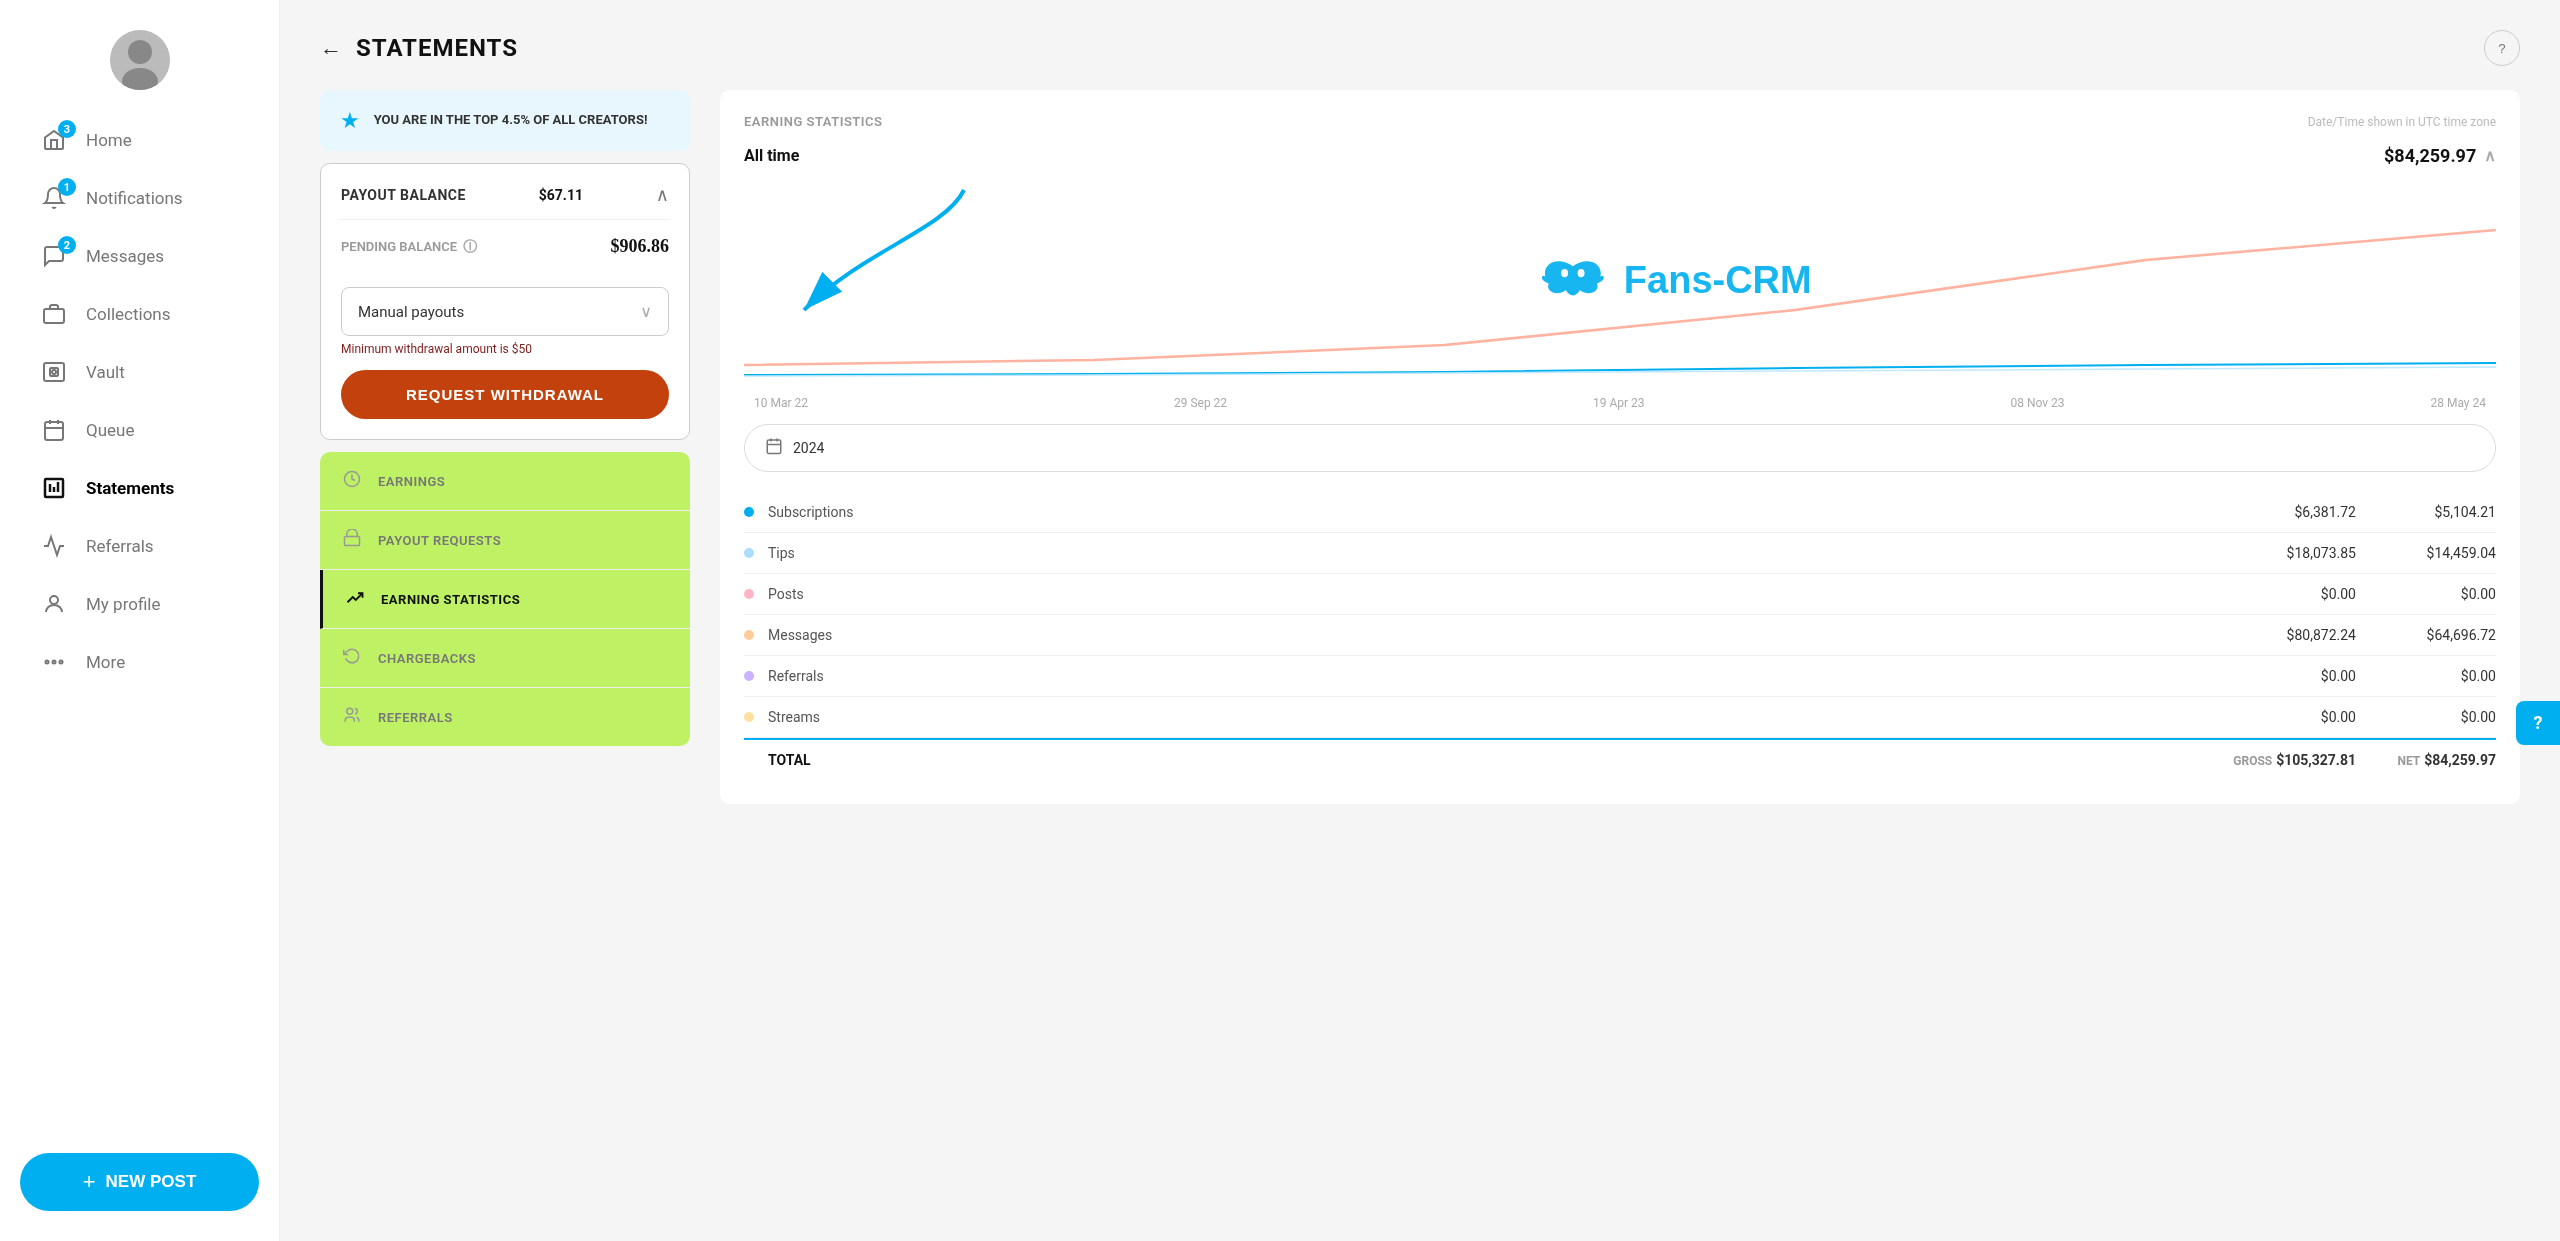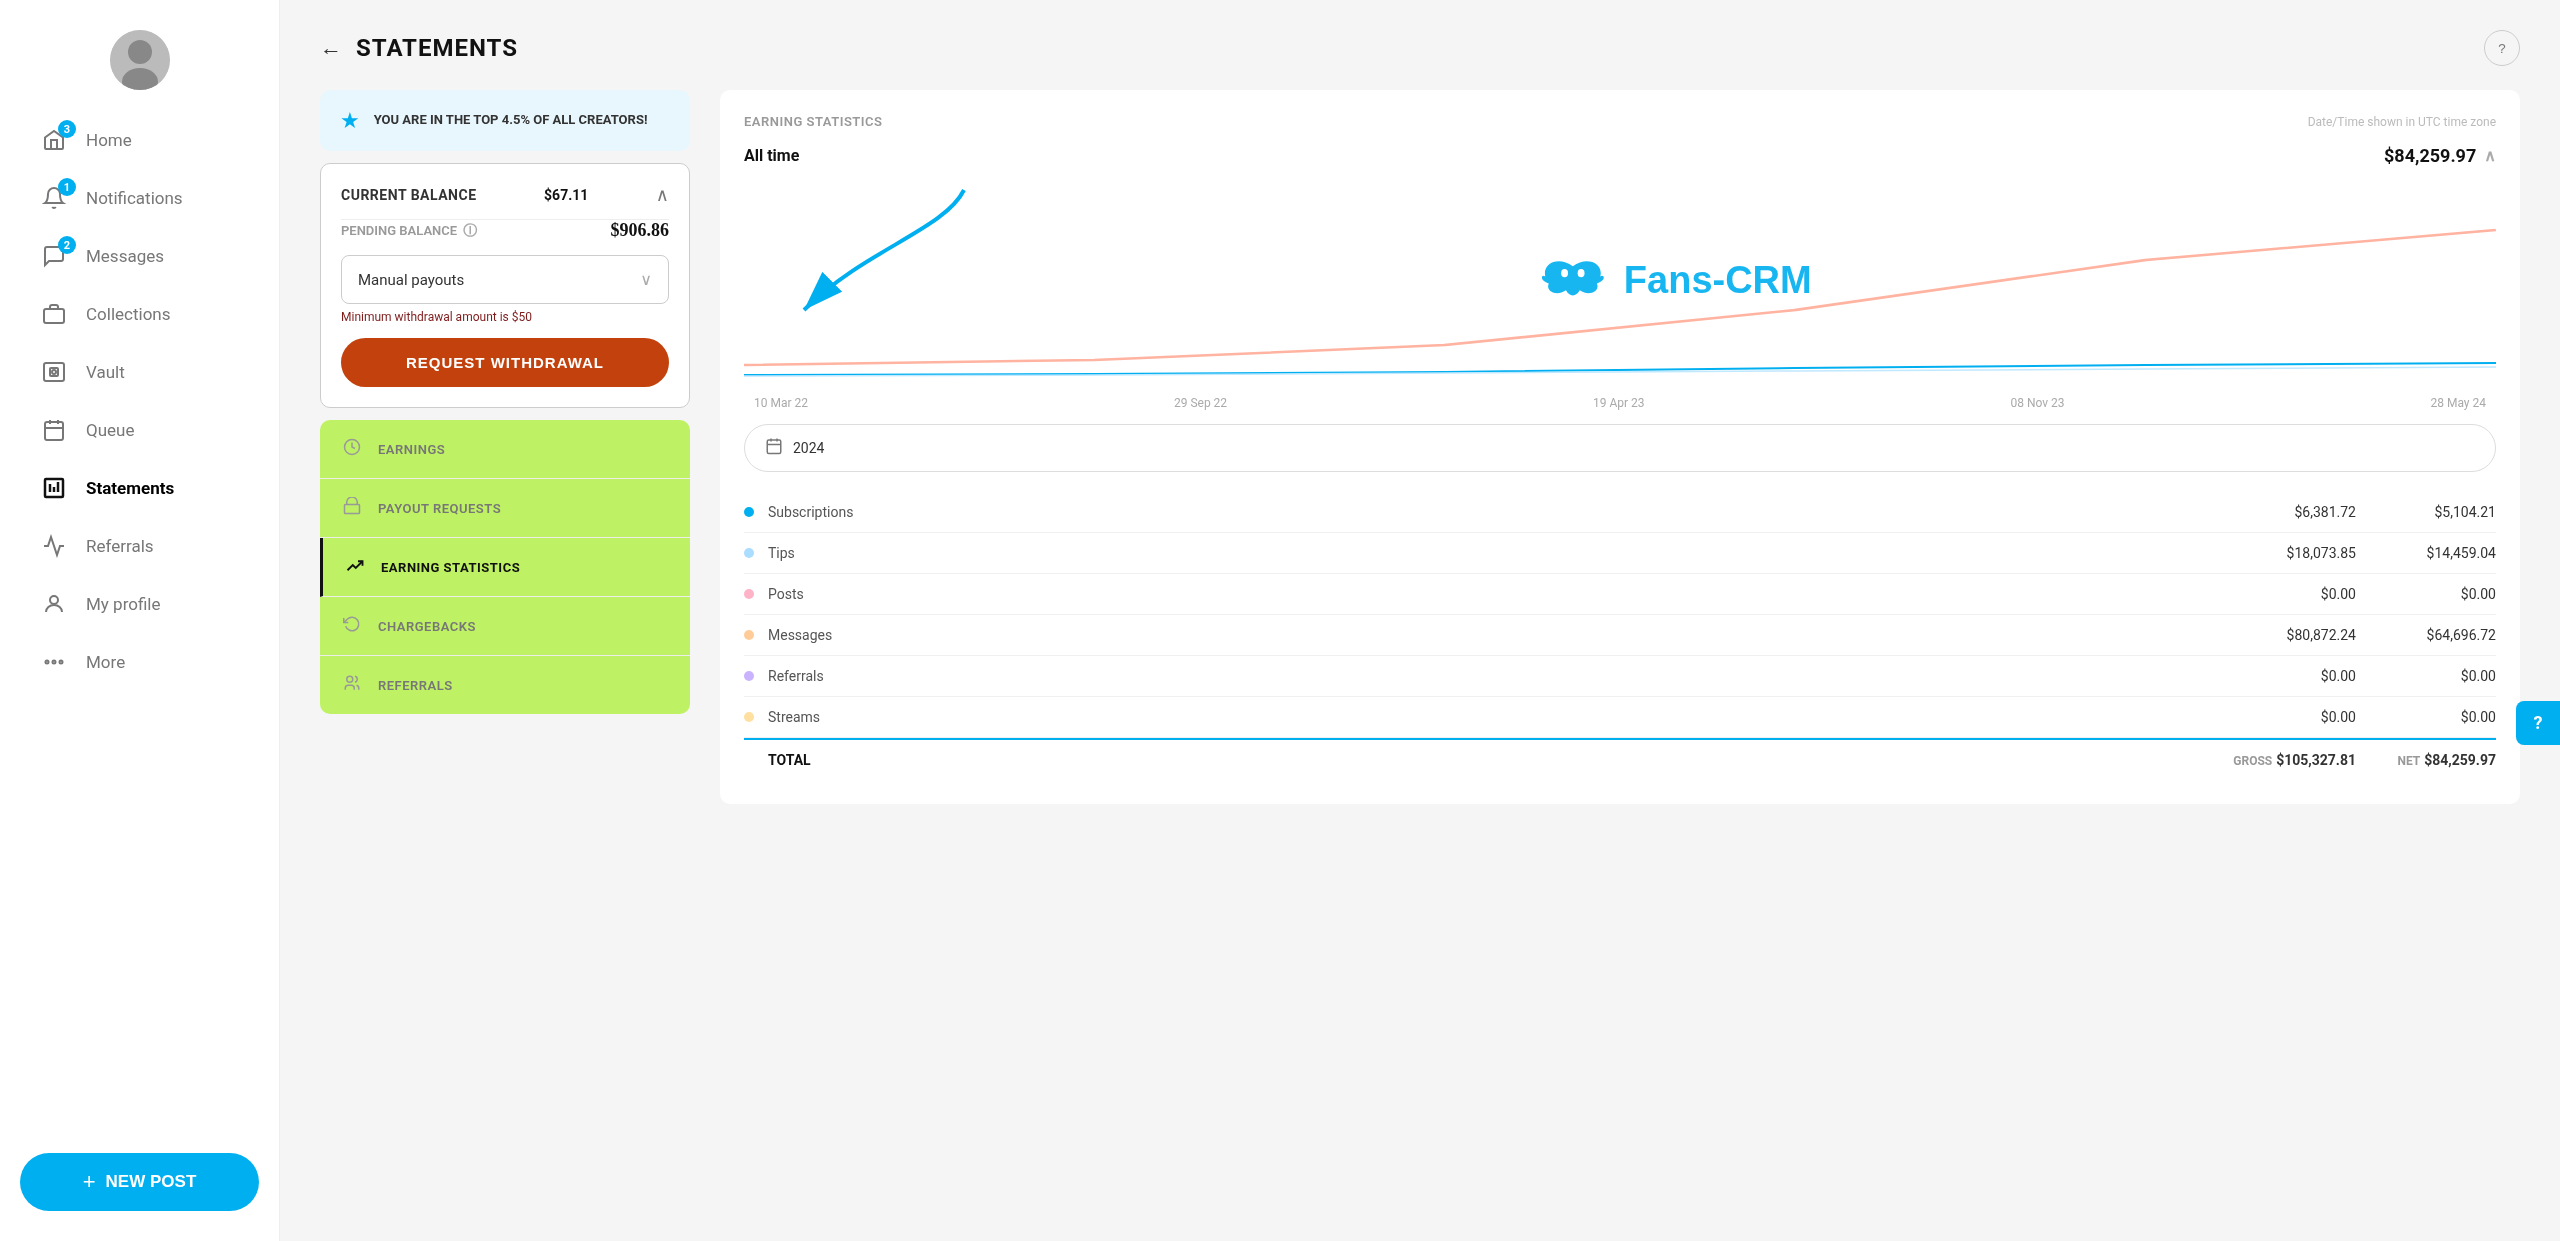--- a/index.html
+++ b/index.html
@@ -100,21 +100,21 @@
     .balance-header {
       display: flex; justify-content: space-between; align-items: center;
       margin-bottom: 14px;
     }
     .balance-label { font-size: 14px; font-weight: 700; color: #333; letter-spacing: 0.5px; }
     .balance-amount { font-size: 14px; font-weight: 700; color: #111; }
     .chevron-icon { color: #777; font-size: 18px; cursor: pointer; }
 
     .pending-row {
       display: flex; justify-content: space-between; align-items: center;
-      padding: 0 0;
+      padding: 16px 0;
       border-top: 1px solid #eee;
     }
     .pending-label { font-size: 13px; color: #999; text-transform: uppercase; font-weight: 600; display: flex; align-items: center; gap: 6px; }
     .info-icon { font-size: 14px; color: #aaa; cursor: pointer; }
     .pending-amount { font-size: 18px; font-weight: 700; color: #111; font-family: Liberation Serif, serif; }
 
     .payout-select {
       margin: 14px 0 6px;
       border: 1.5px solid #ccc;
       border-radius: 8px;
@@ -400,21 +400,21 @@
 
     <div class="left-panel">
 
       <div class="top-creator-card">
         <span class="star-icon">★</span>
         <span class="top-creator-text">YOU ARE IN THE TOP 4.5% OF ALL CREATORS!</span>
       </div>
 
       <div class="balance-card">
         <div class="balance-header">
-          <span class="balance-label">CURRENT BALANCE</span>
+          <span class="balance-label">PAYOUT BALANCE</span>
           <span class="balance-amount">$67.11</span>
           <span class="chevron-icon">∧</span>
         </div>
 
         <div class="pending-row">
           <span class="pending-label">
             <span>PENDING BALANCE</span>
             <span class="info-icon">ⓘ</span>
           </span>
           <span class="pending-amount">$906.86</span>

